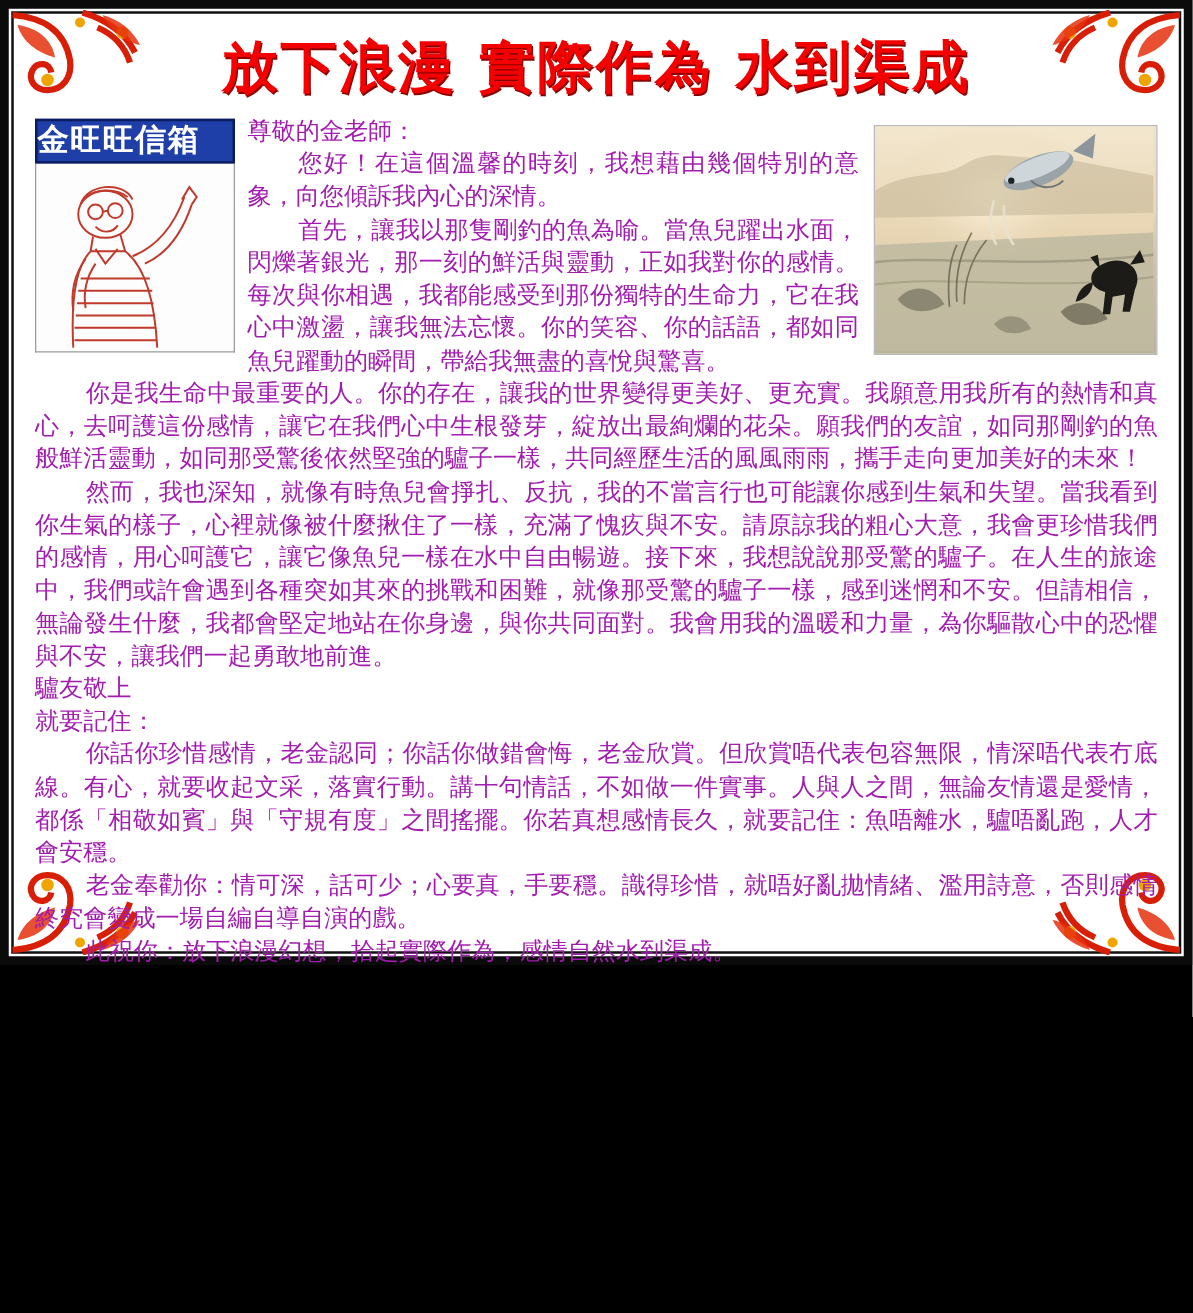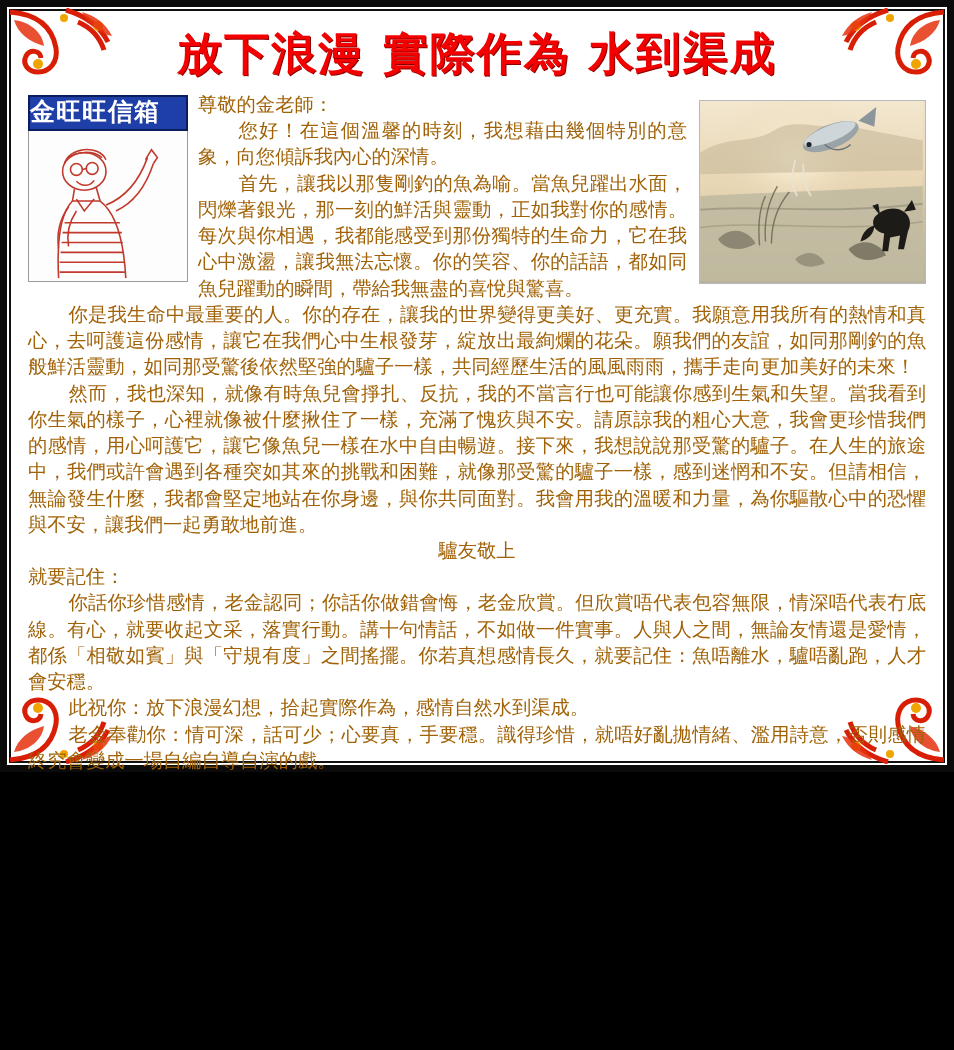--- a/index.html
+++ b/index.html
@@ -64,29 +64,29 @@
     text-align: center;
     white-space: nowrap;
     font-family: "DejaVu Serif", "Liberation Serif", serif;
     text-shadow: 1px 1px 0 #8a0000;
   }
 
   
   .body {
     font-size: 19.3px;
     line-height: 1.36;
-    color: #a16207;
+    color: #a21caf;
     text-align: justify;
   }
   .body p {
     margin: 0;
   }
   .indent2 { text-indent: 2.1em; }
   .indent0 { text-indent: 0; }
-  .sign-right { text-align: center; margin-top: 2px; }
+  .sign-right { text-align: left; margin-top: 2px; }
 
   
   .mailbox {
     float: left;
     width: 160px;
     margin: 3px 10px 2px 0;
   }
   .mailbox-badge {
     background: #1e3fa8;
     border: 2px solid #0b1d5c;
@@ -304,22 +304,22 @@
     <div class="body">
       <p class="indent0">尊敬的金老師：</p>
       <p class="indent2">您好！在這個溫馨的時刻，我想藉由幾個特別的意象，向您傾訴我內心的深情。</p>
       <p class="indent2">首先，讓我以那隻剛釣的魚為喻。當魚兒躍出水面，閃爍著銀光，那一刻的鮮活與靈動，正如我對你的感情。每次與你相遇，我都能感受到那份獨特的生命力，它在我心中激盪，讓我無法忘懷。你的笑容、你的話語，都如同魚兒躍動的瞬間，帶給我無盡的喜悅與驚喜。</p>
       <p class="indent2">你是我生命中最重要的人。你的存在，讓我的世界變得更美好、更充實。我願意用我所有的熱情和真心，去呵護這份感情，讓它在我們心中生根發芽，綻放出最絢爛的花朵。願我們的友誼，如同那剛釣的魚般鮮活靈動，如同那受驚後依然堅強的驢子一樣，共同經歷生活的風風雨雨，攜手走向更加美好的未來！</p>
       <p class="indent2">然而，我也深知，就像有時魚兒會掙扎、反抗，我的不當言行也可能讓你感到生氣和失望。當我看到你生氣的樣子，心裡就像被什麼揪住了一樣，充滿了愧疚與不安。請原諒我的粗心大意，我會更珍惜我們的感情，用心呵護它，讓它像魚兒一樣在水中自由暢遊。接下來，我想說說那受驚的驢子。在人生的旅途中，我們或許會遇到各種突如其來的挑戰和困難，就像那受驚的驢子一樣，感到迷惘和不安。但請相信，無論發生什麼，我都會堅定地站在你身邊，與你共同面對。我會用我的溫暖和力量，為你驅散心中的恐懼與不安，讓我們一起勇敢地前進。</p>
       <p class="sign-right">驢友敬上</p>
 
       <p class="indent0">就要記住：</p>
       <p class="indent2">你話你珍惜感情，老金認同；你話你做錯會悔，老金欣賞。但欣賞唔代表包容無限，情深唔代表冇底線。有心，就要收起文采，落實行動。講十句情話，不如做一件實事。人與人之間，無論友情還是愛情，都係「相敬如賓」與「守規有度」之間搖擺。你若真想感情長久，就要記住：魚唔離水，驢唔亂跑，人才會安穩。</p>
+      <p class="indent2">老金奉勸你：情可深，話可少；心要真，手要穩。識得珍惜，就唔好亂拋情緒、濫用詩意，否則感情終究會變成一場自編自導自演的戲。</p>
       <p class="indent2">此祝你：放下浪漫幻想，拾起實際作為，感情自然水到渠成。</p>
-      <p class="indent2">老金奉勸你：情可深，話可少；心要真，手要穩。識得珍惜，就唔好亂拋情緒、濫用詩意，否則感情終究會變成一場自編自導自演的戲。</p>
       <p class="sign-right">金旺旺覆</p>
     </div>
 
     <div class="footer-note">
       <span>金旺旺按：本人的心水碼都刊在《點碼成金》，請查閱</span><span class="tail">。</span>
     </div>
 
   </div>
 </div>
 

